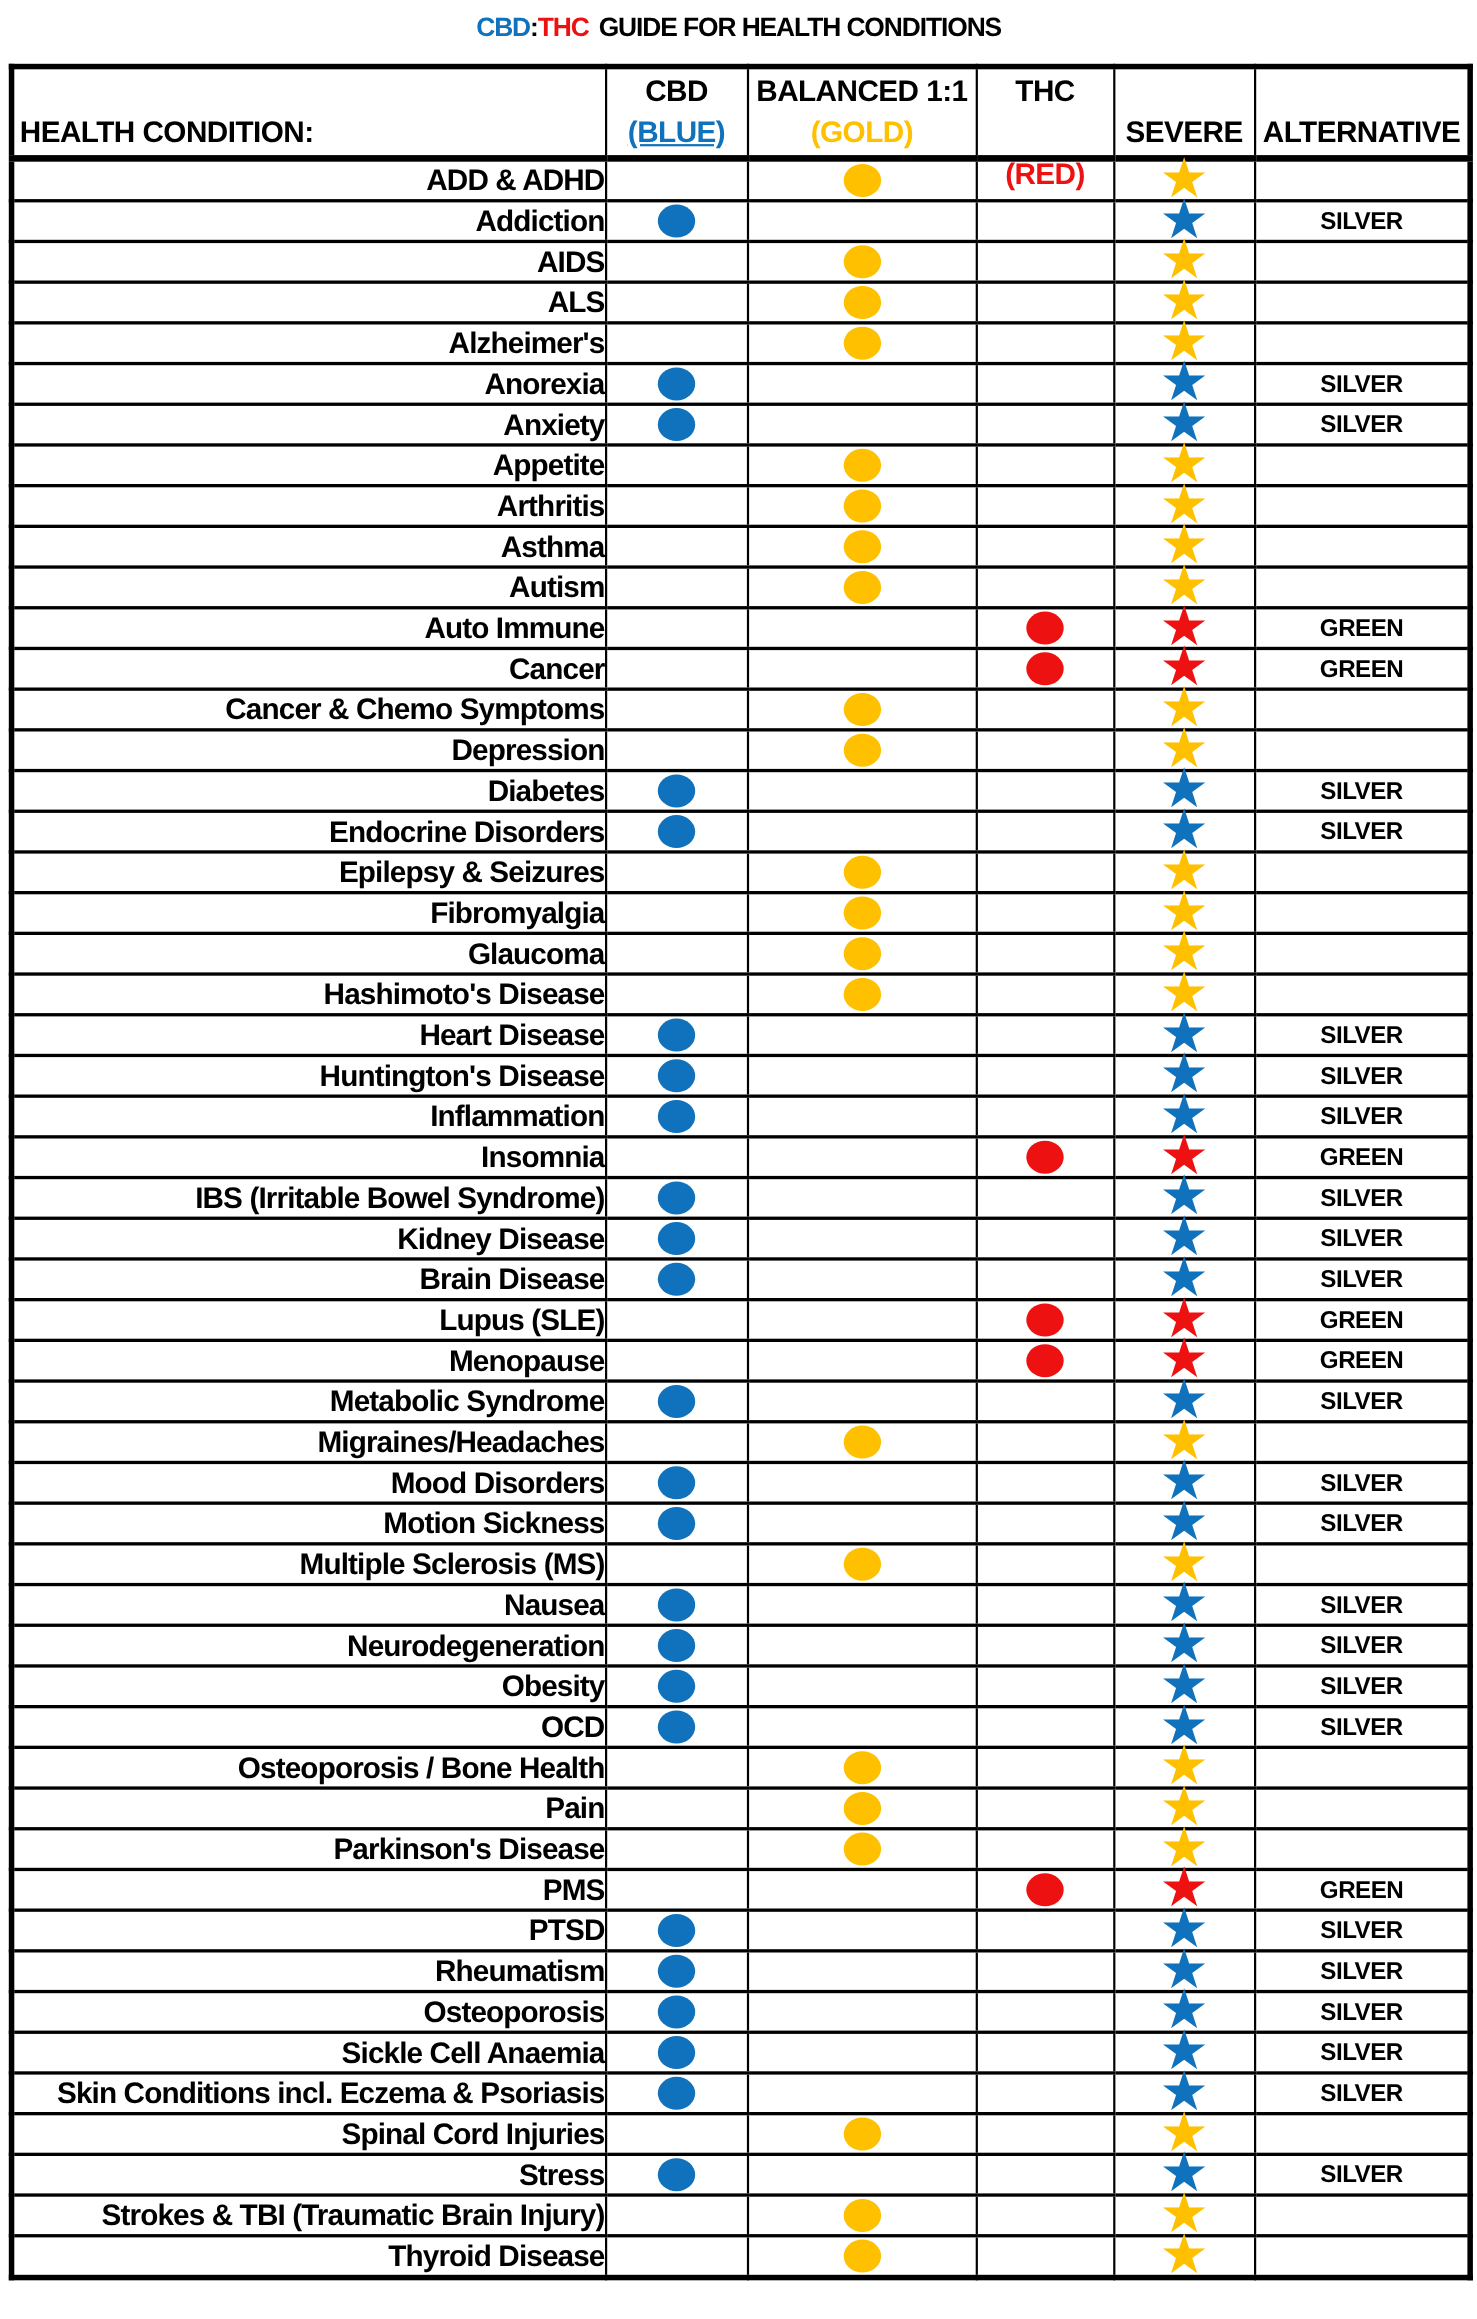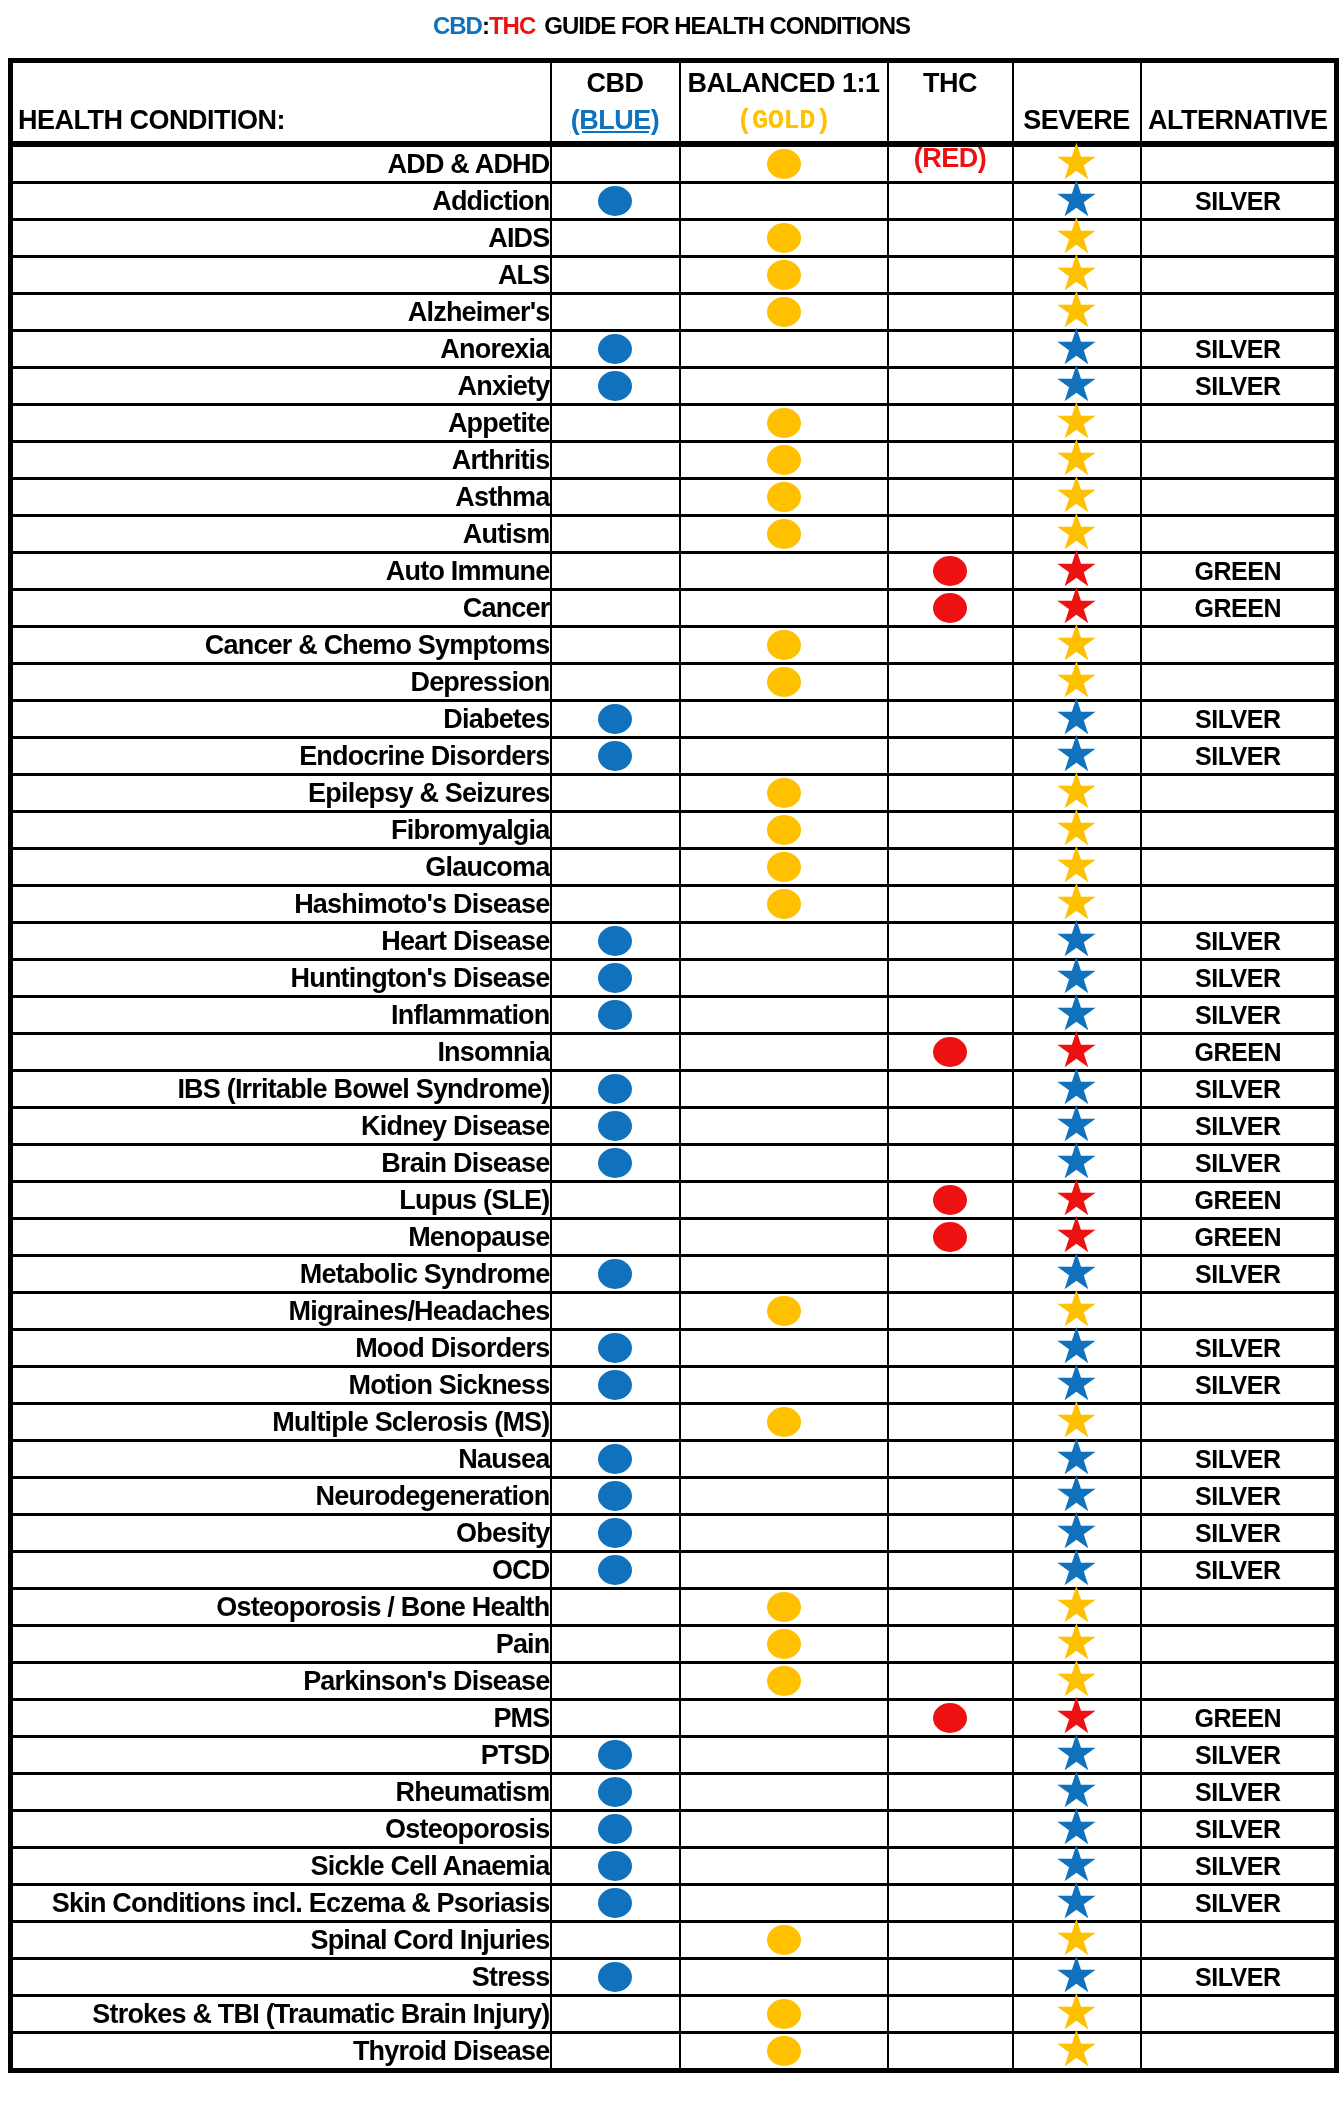--- a/index.html
+++ b/index.html
@@ -25,21 +25,21 @@
   thead th{
     border-bottom:6px solid #000;height:73px;font-size:27px;
     vertical-align:bottom;text-align:center;letter-spacing:-0.5px;
   }
   th.cond-h{text-align:left;padding:0 0 5px 5px;}
   th .hwrap{
     display:flex;flex-direction:column;justify-content:space-between;
     height:68px;padding:3px 0 5px 0;
   }
   th .sub.blue{color:var(--blue);text-decoration:underline;}
-  th .sub.gold{color:var(--gold);font-family:Liberation Mono, monospace;}
+  th .sub.gold{color:var(--gold);}
   th .sub.red{color:var(--red);margin-top:44px;}
   th.low{padding-bottom:5px;}
   tbody td{height:34px;border-bottom-width:3px;vertical-align:middle;}
   td.cond{
     text-align:right;padding-left:5px;font-size:27px;letter-spacing:-0.8px;
     white-space:nowrap;
   }
   td.dotcell{text-align:center;}
   .dot{
     display:block;margin:0 auto;width:34px;height:30px;border-radius:50%;
@@ -49,21 +49,21 @@
   .dot.red{background:var(--red);}
   td.starcell{position:relative;}
   .star{
     position:absolute;left:50%;top:50%;transform:translate(-50%,-54%);
     font-size:50px;line-height:1;font-weight:normal;z-index:2;
     pointer-events:none;
   }
   .star.blue{color:var(--blue);}
   .star.gold{color:var(--gold);}
   .star.red{color:var(--red);}
-  td.alt{text-align:center;font-size:25px;letter-spacing:-0.5px;}
+  td.alt{text-align:center;font-size:22px;letter-spacing:-0.5px;}
 </style>
 </head>
 <body>
 
 <div class="title">
   <span class="blue-t">CBD</span><span>:</span><span class="red-t">THC</span><span class="rest">GUIDE FOR HEALTH CONDITIONS</span>
 </div>
 
 <table>
   <colgroup>

